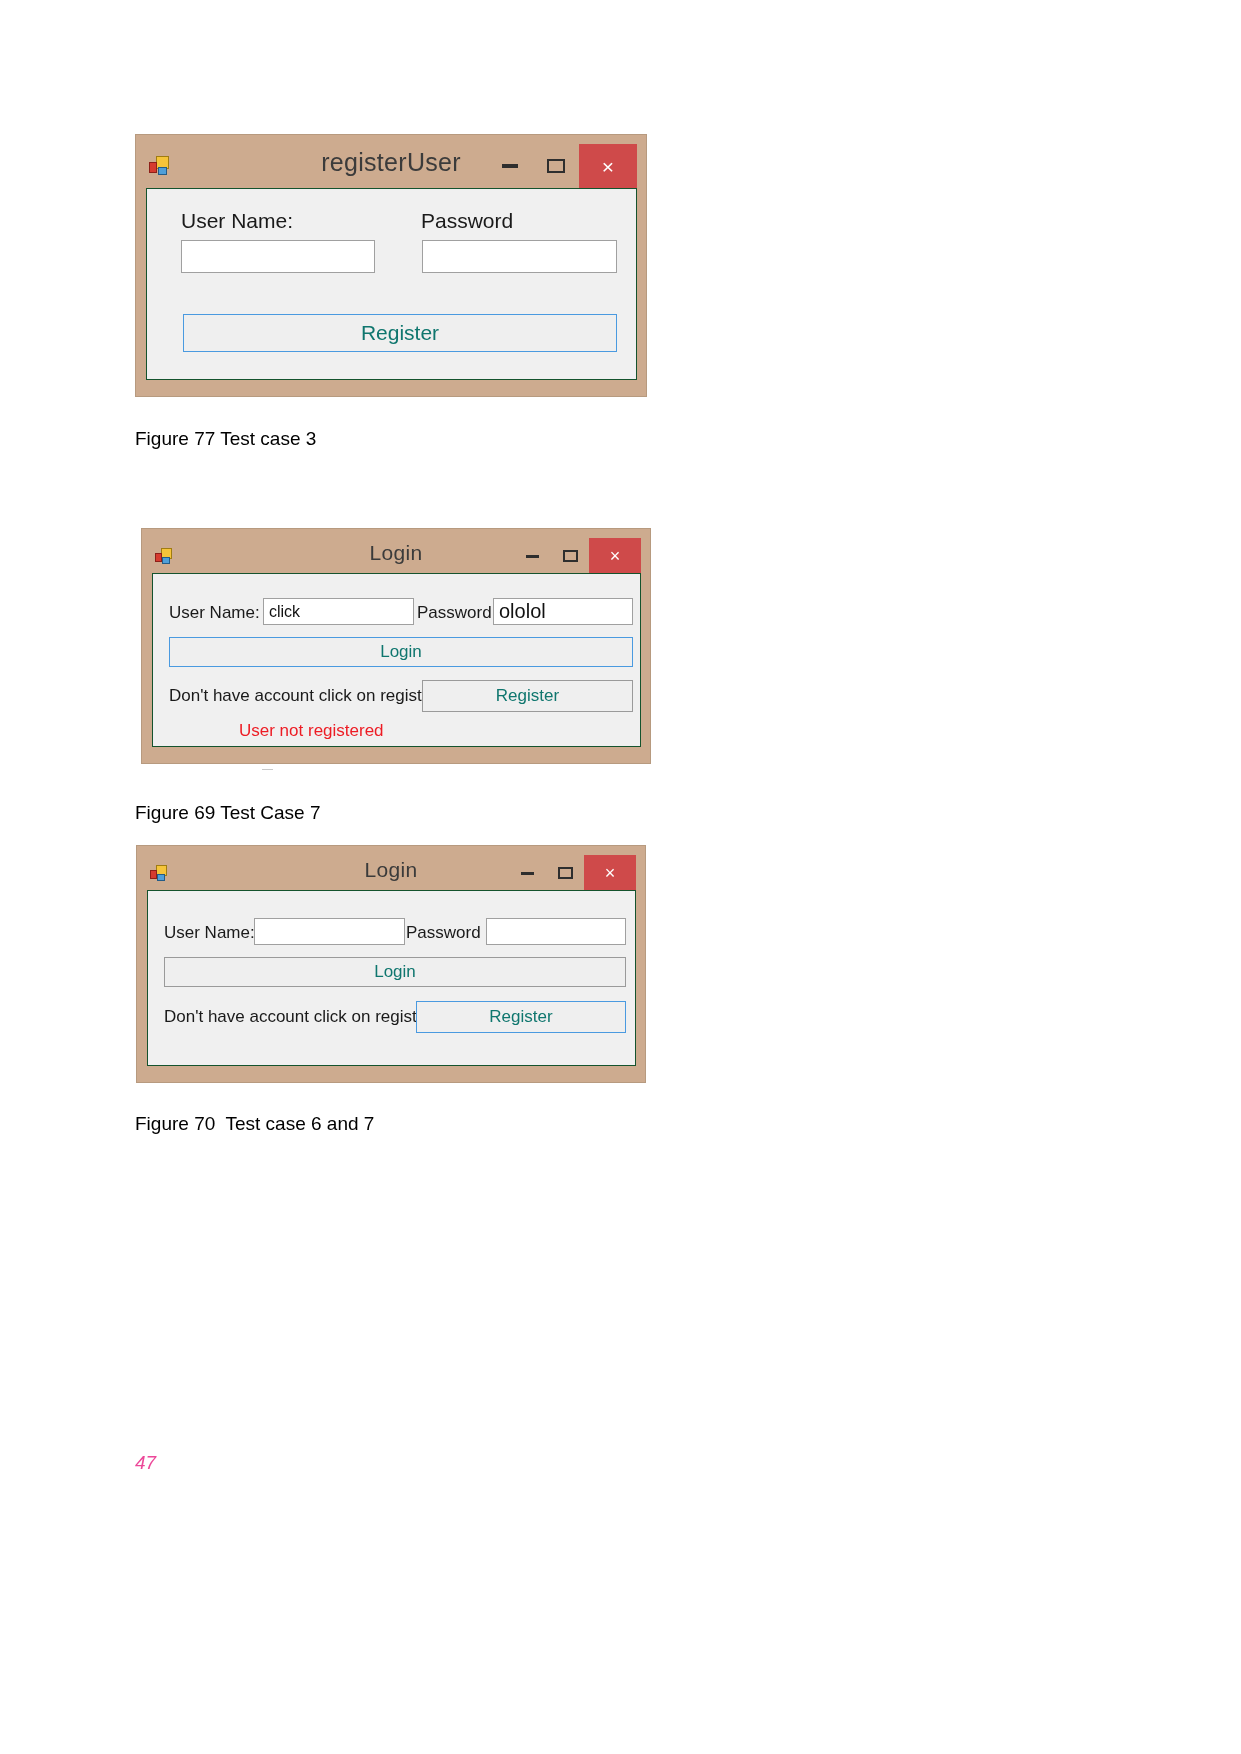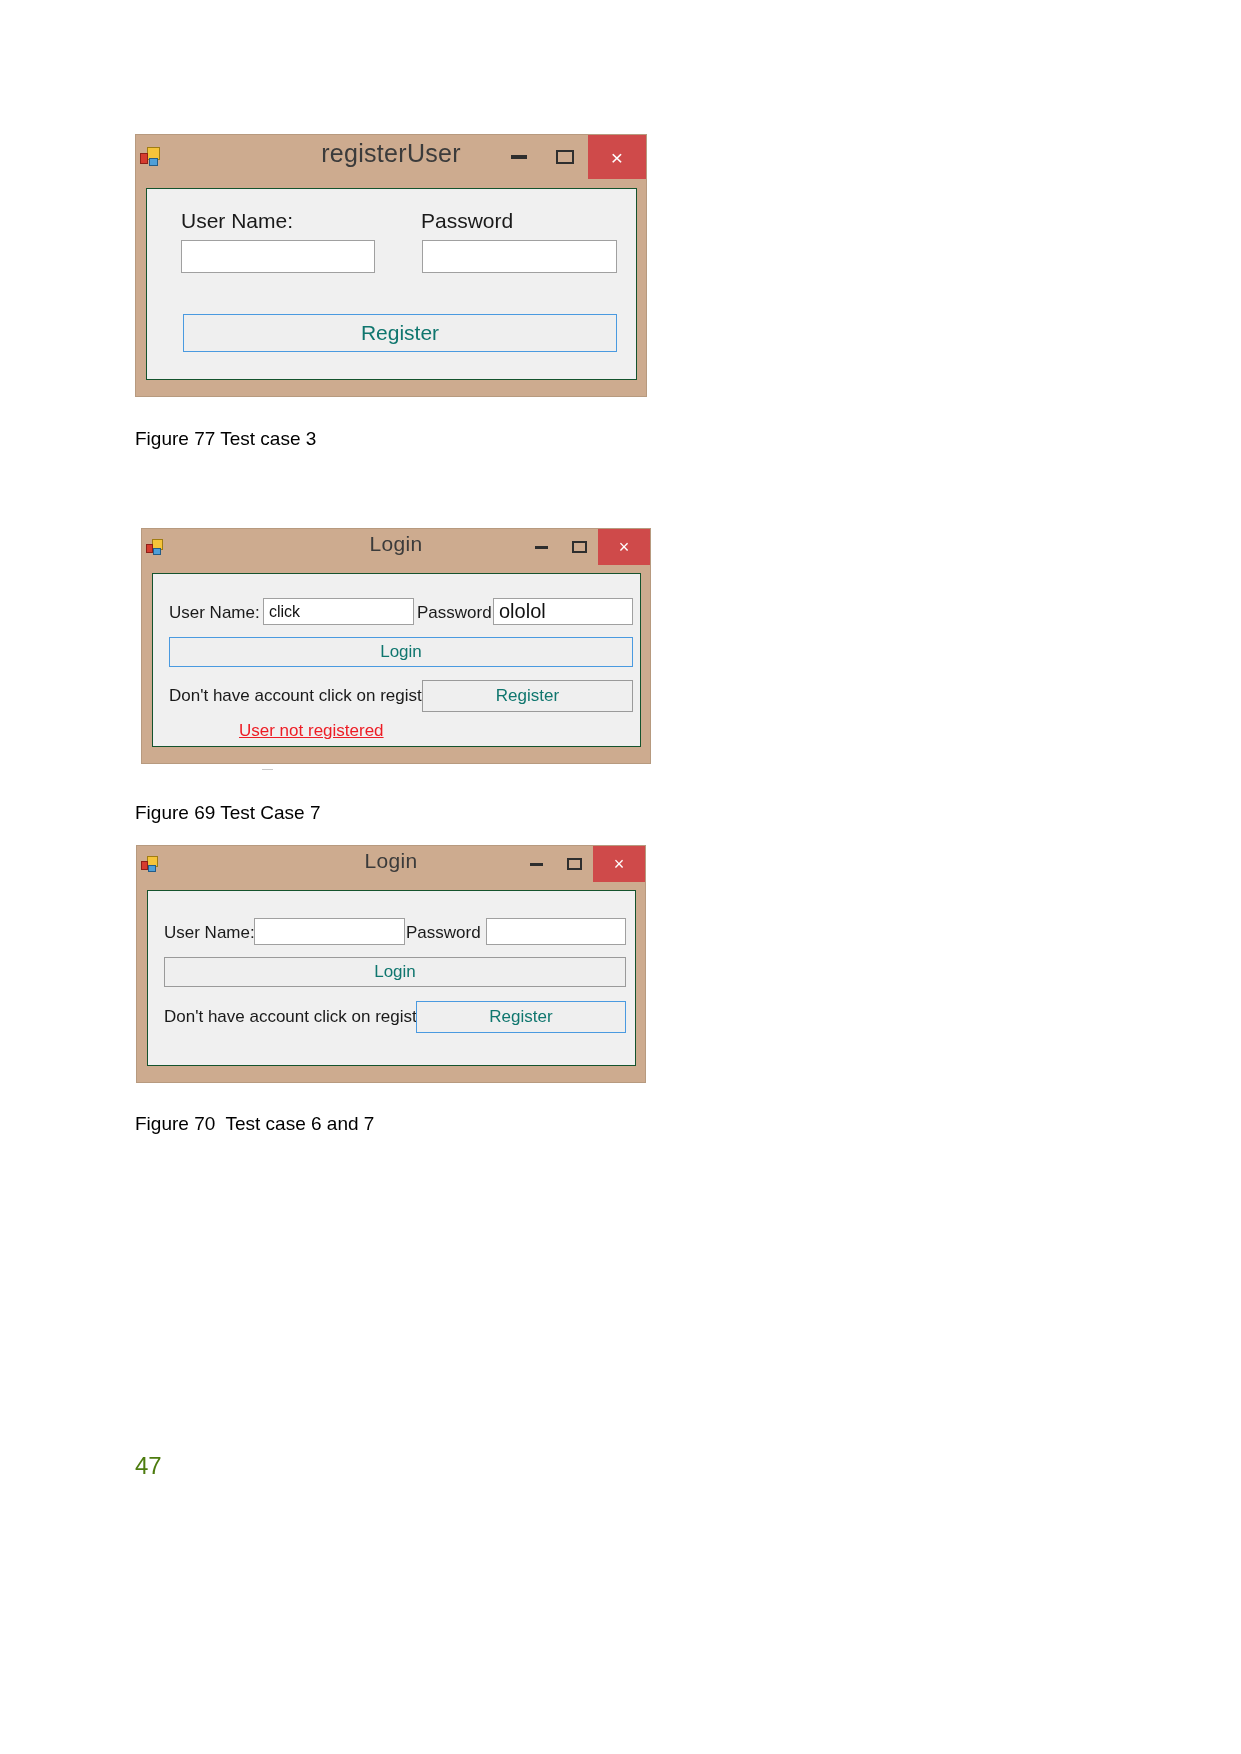--- a/index.html
+++ b/index.html
@@ -27,20 +27,21 @@
   .win {
     position: absolute;
     background: #cdab8f;
     border: 1px solid #b79a7f;
     box-sizing: border-box;
     font-family: "Liberation Sans", sans-serif;
   }
   .win-frame {
     position: absolute;
     left: 0; right: 0; top: 0; bottom: 0;
+    padding: 9px;
     box-sizing: border-box;
   }
   .titlebar {
     position: relative;
     height: 44px;
     display: flex;
     align-items: center;
     background: transparent;
   }
   .app-icon {
@@ -163,22 +164,23 @@
 
   
   .caption {
     position: absolute;
     font-size: 19px;
     color: #000000;
     white-space: pre;
   }
   .page-number {
     position: absolute;
-    font-size: 24px;
-    color: #4d7c0f;
+    font-size: 19px;
+    color: #ec4899;
+    font-style: italic;
   }
   .stray-mark {
     position: absolute;
     color: #b9b9b9;
     font-size: 11px;
   }
 </style>
 </head>
 <body>
 
@@ -250,21 +252,21 @@
         <div class="textbox" style="left:110px; top:24px; width:151px; height:27px; font-size:16px;" placeholder="">click</div>
 
         <div class="lbl" style="left:264px; top:29px; font-size:17px;">Password</div>
         <div class="textbox" style="left:340px; top:24px; width:140px; height:27px; font-size:20px;" placeholder="">ololol</div>
 
         <div class="btn focused" style="left:16px; top:63px; width:464px; height:30px; font-size:17px;">Login</div>
 
         <div class="lbl" style="left:16px; top:112px; font-size:17px;">Don't have account click on register</div>
         <div class="btn" style="left:269px; top:106px; width:211px; height:32px; font-size:17px;">Register</div>
 
-        <div class="error-text" style="left:86px; top:147px; font-size:17px;text-decoration:underline;">User not registered</div>
+        <div class="error-text" style="left:86px; top:147px; font-size:17px;">User not registered</div>
       </div>
 
     </div>
   </div>
 
   <div class="stray-mark" style="left:262px; top:762px;">—</div>
 
   <div class="caption" style="left:135px; top:802px;">Figure 69 Test Case 7</div>
 
   <div class="win" style="left:136px; top:845px; width:510px; height:238px;">

